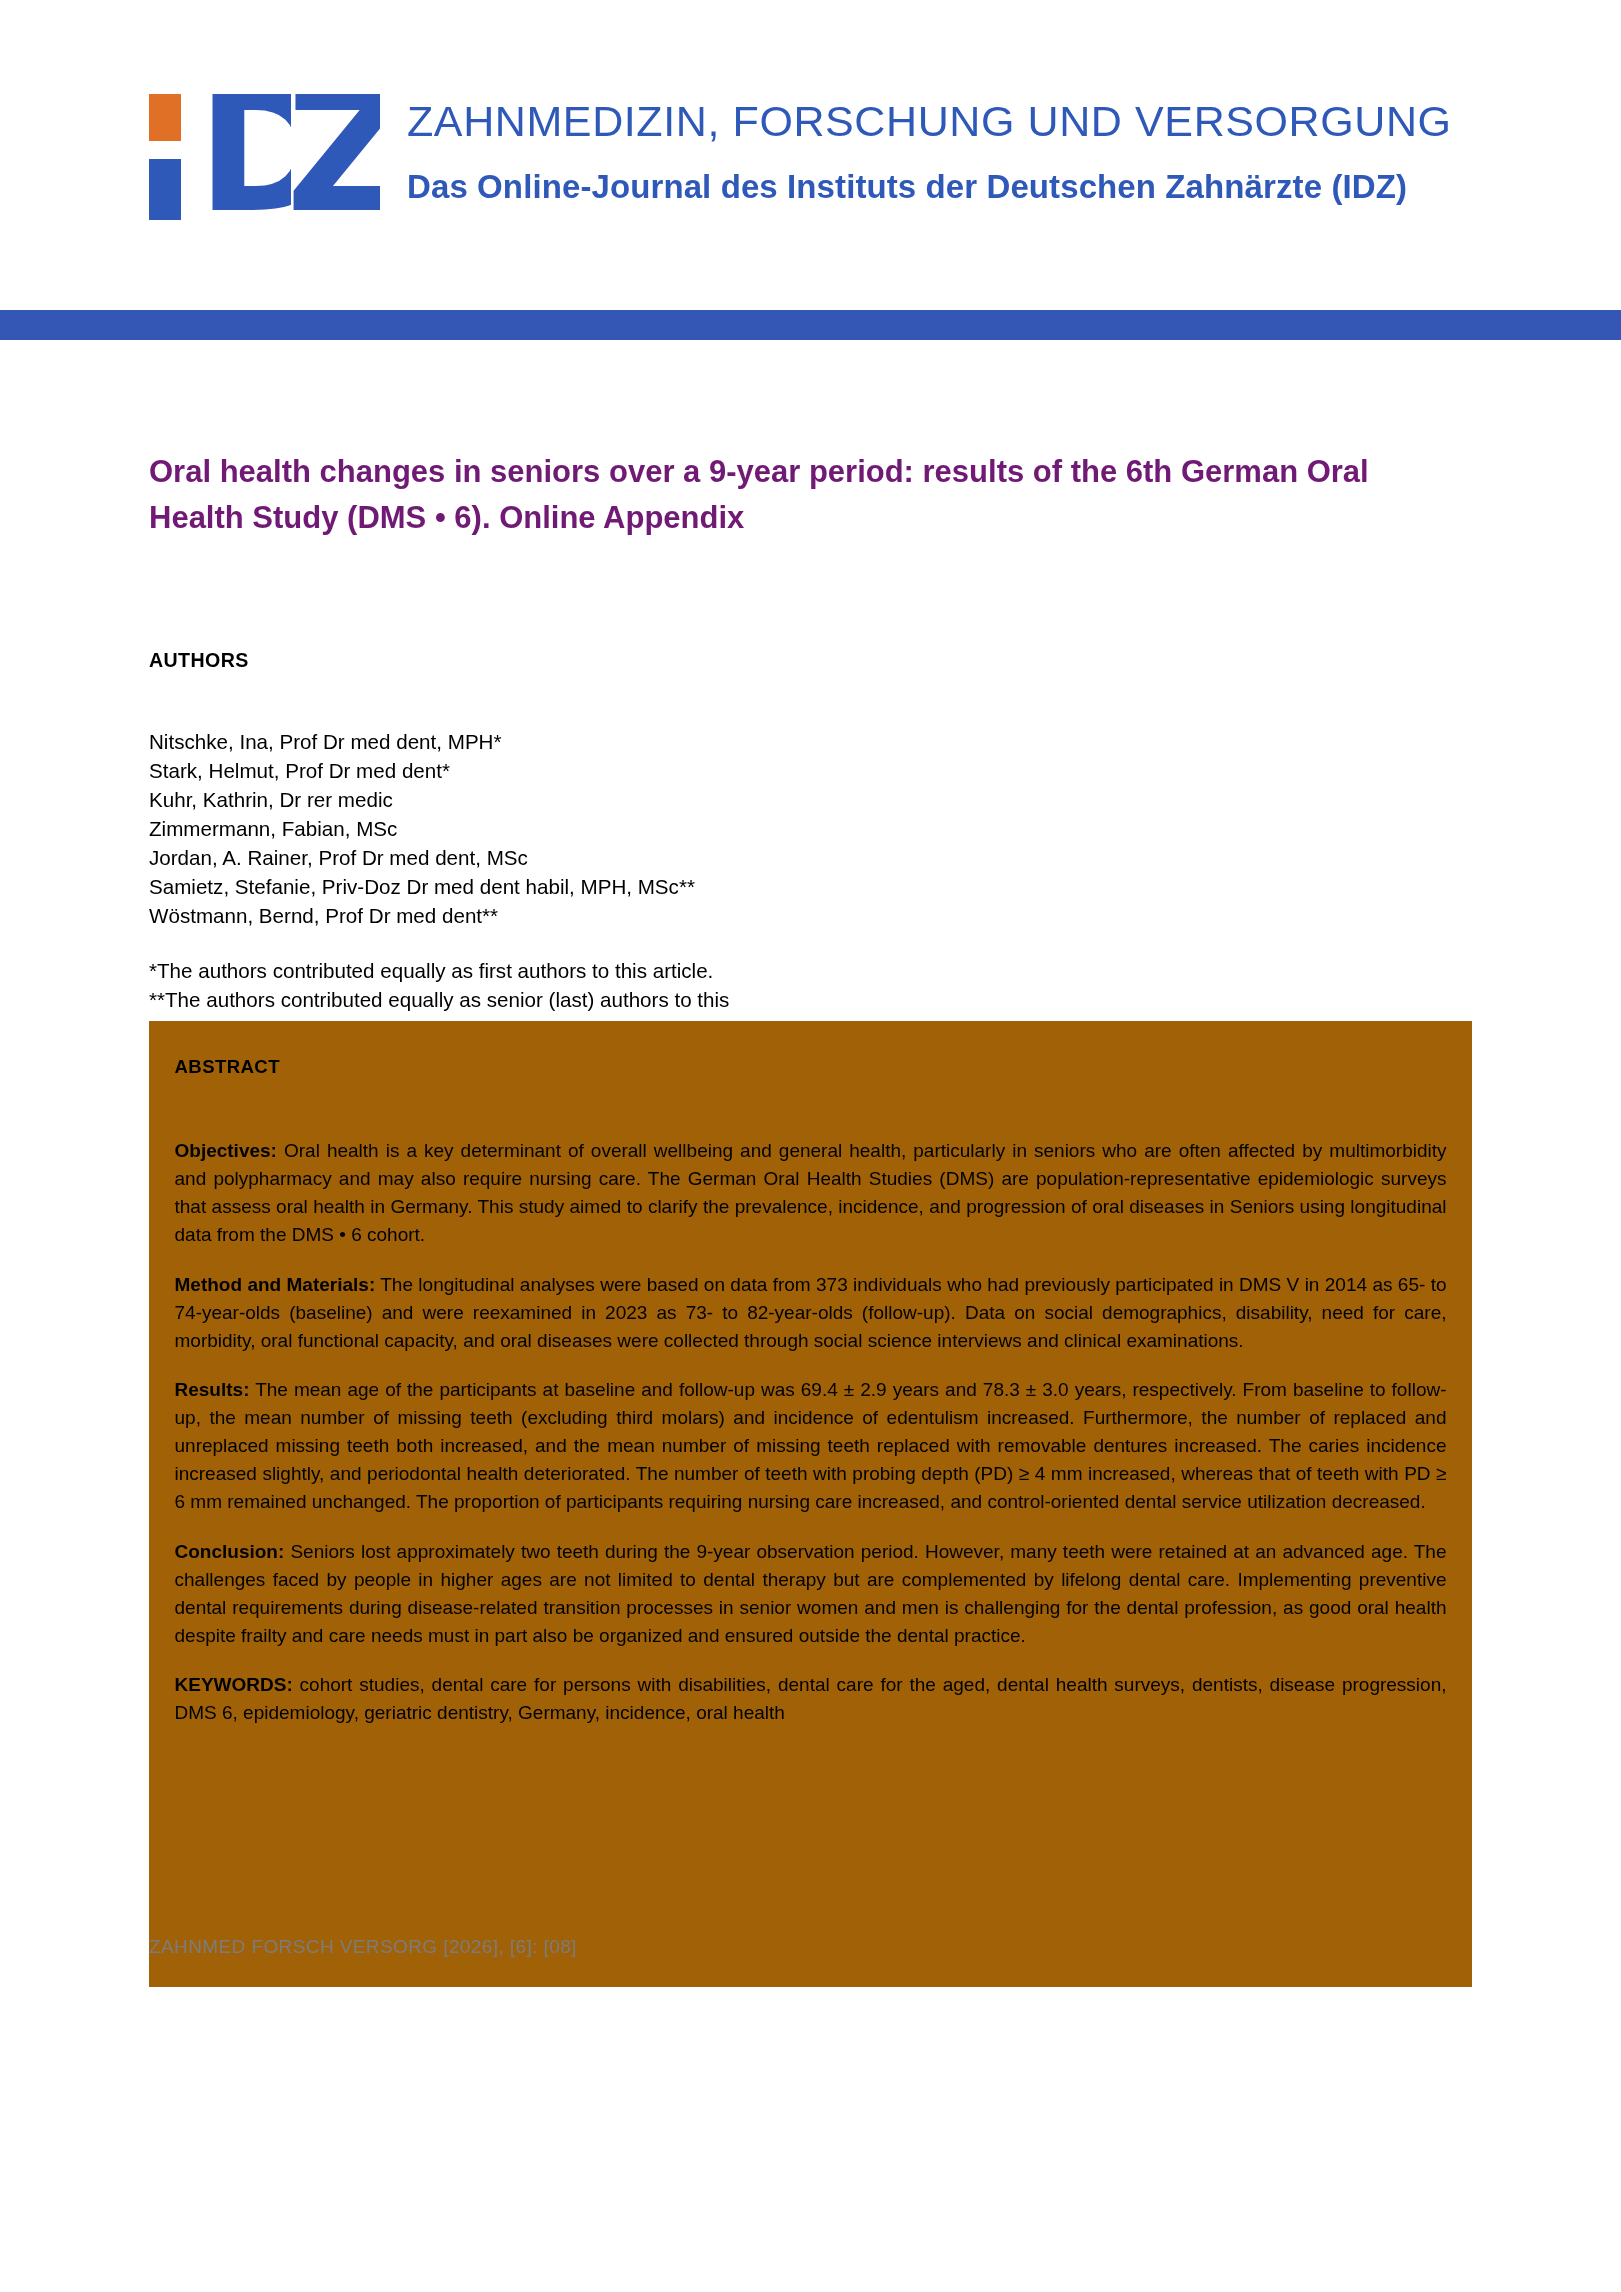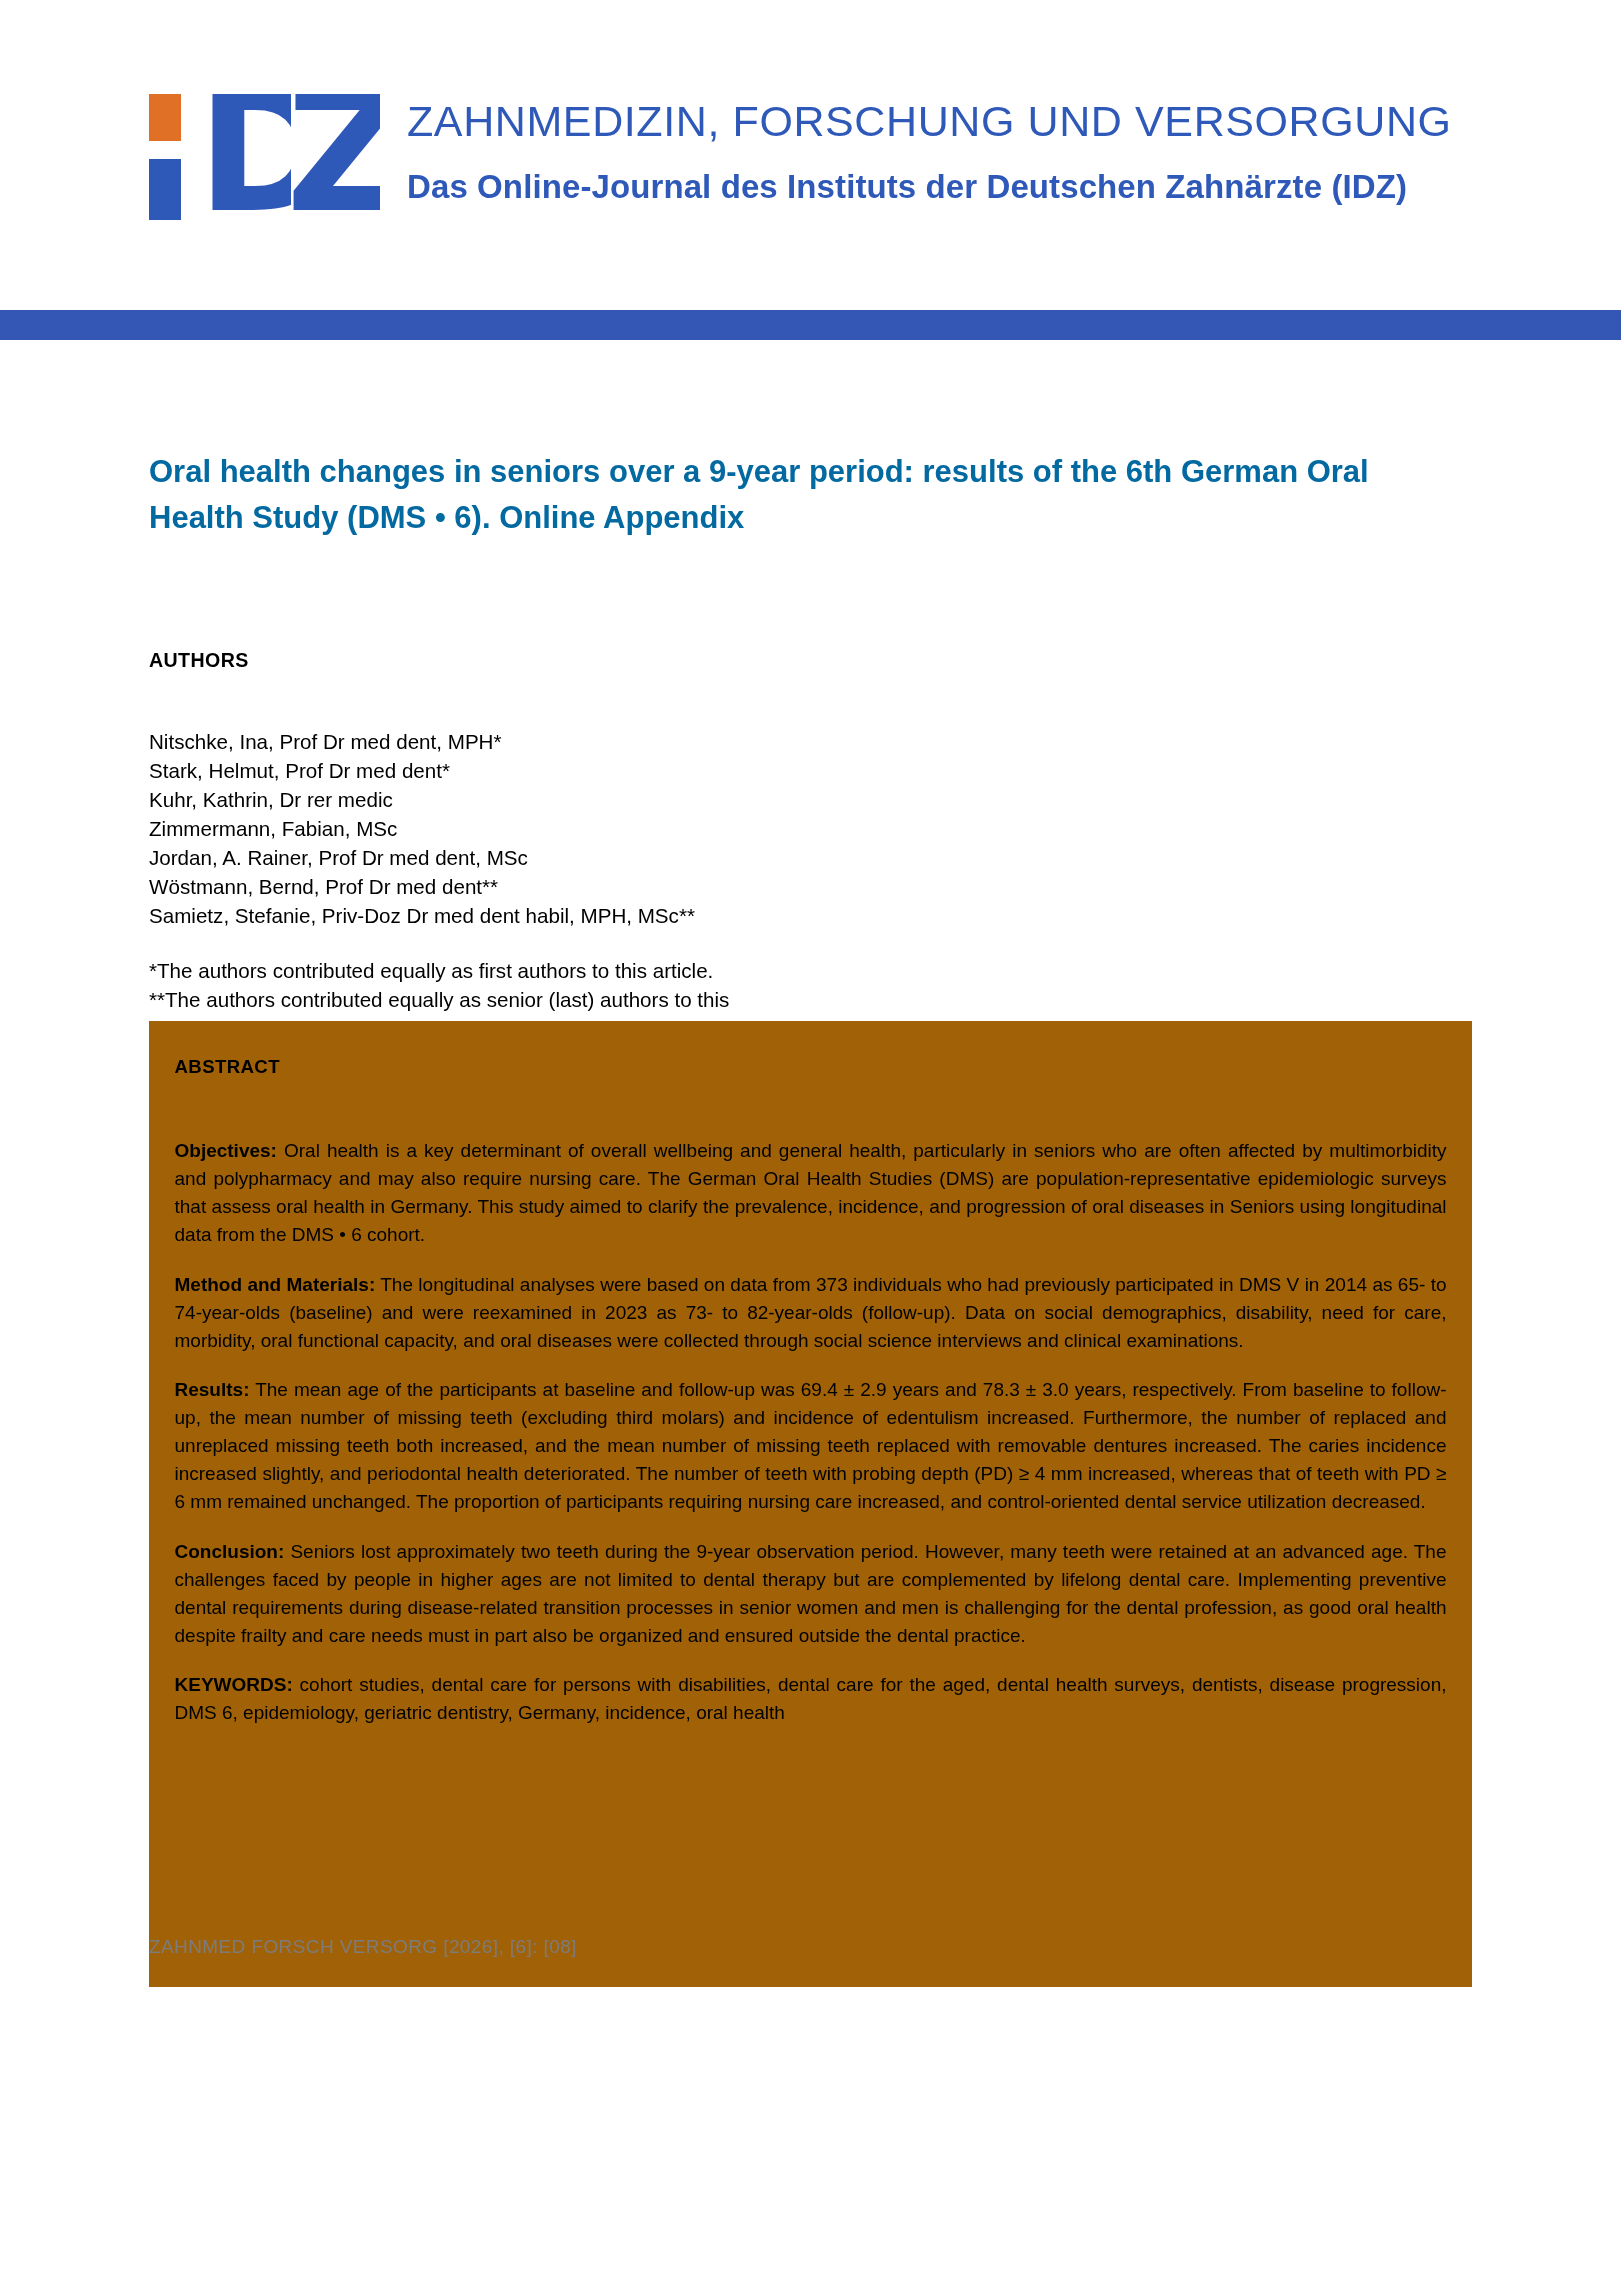--- a/index.html
+++ b/index.html
@@ -122,21 +122,21 @@
   
   .title {
     position: absolute;
     left: 149px;
     top: 449px;
     width: 1304px;
     font-family: "Liberation Sans", sans-serif;
     font-weight: 700;
     font-size: 31px;
     line-height: 46px;
-    color: #0369a1;
+    color: #701a75;
   }
 
   
   .authors-head {
     position: absolute;
     left: 149px;
     top: 649px;
     font-weight: 700;
     font-size: 19.6px;
     letter-spacing: 0.4px;
@@ -226,22 +226,22 @@
 
   <div class="title">Oral health changes in seniors over a 9-year period: results of the 6th German Oral Health Study (DMS • 6). Online Appendix</div>
 
   <div class="authors-head">AUTHORS</div>
   <div class="authors-list">
     <div>Nitschke, Ina, Prof Dr med dent, MPH*</div>
     <div>Stark, Helmut, Prof Dr med dent*</div>
     <div>Kuhr, Kathrin, Dr rer medic</div>
     <div>Zimmermann, Fabian, MSc</div>
     <div>Jordan, A. Rainer, Prof Dr med dent, MSc</div>
+    <div>Samietz, Stefanie, Priv-Doz Dr med dent habil, MPH, MSc**</div>
     <div>Wöstmann, Bernd, Prof Dr med dent**</div>
-    <div>Samietz, Stefanie, Priv-Doz Dr med dent habil, MPH, MSc**</div>
   </div>
   <div class="author-note">
     <div>*The authors contributed equally as first authors to this article.</div>
     <div>**The authors contributed equally as senior (last) authors to this</div>
   </div>
 
   <div class="abstract-box">
     <div class="abstract-head">ABSTRACT</div>
     <div class="abstract-body">
       <p>

